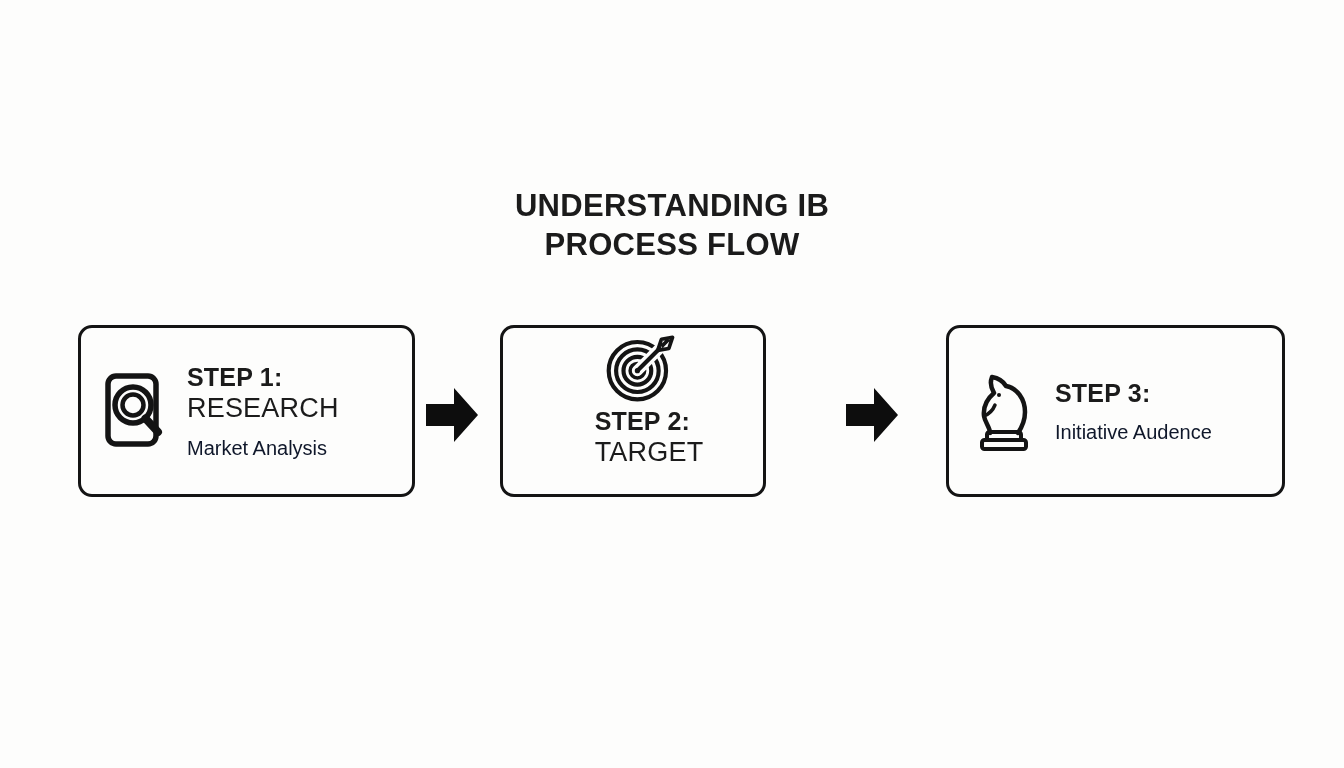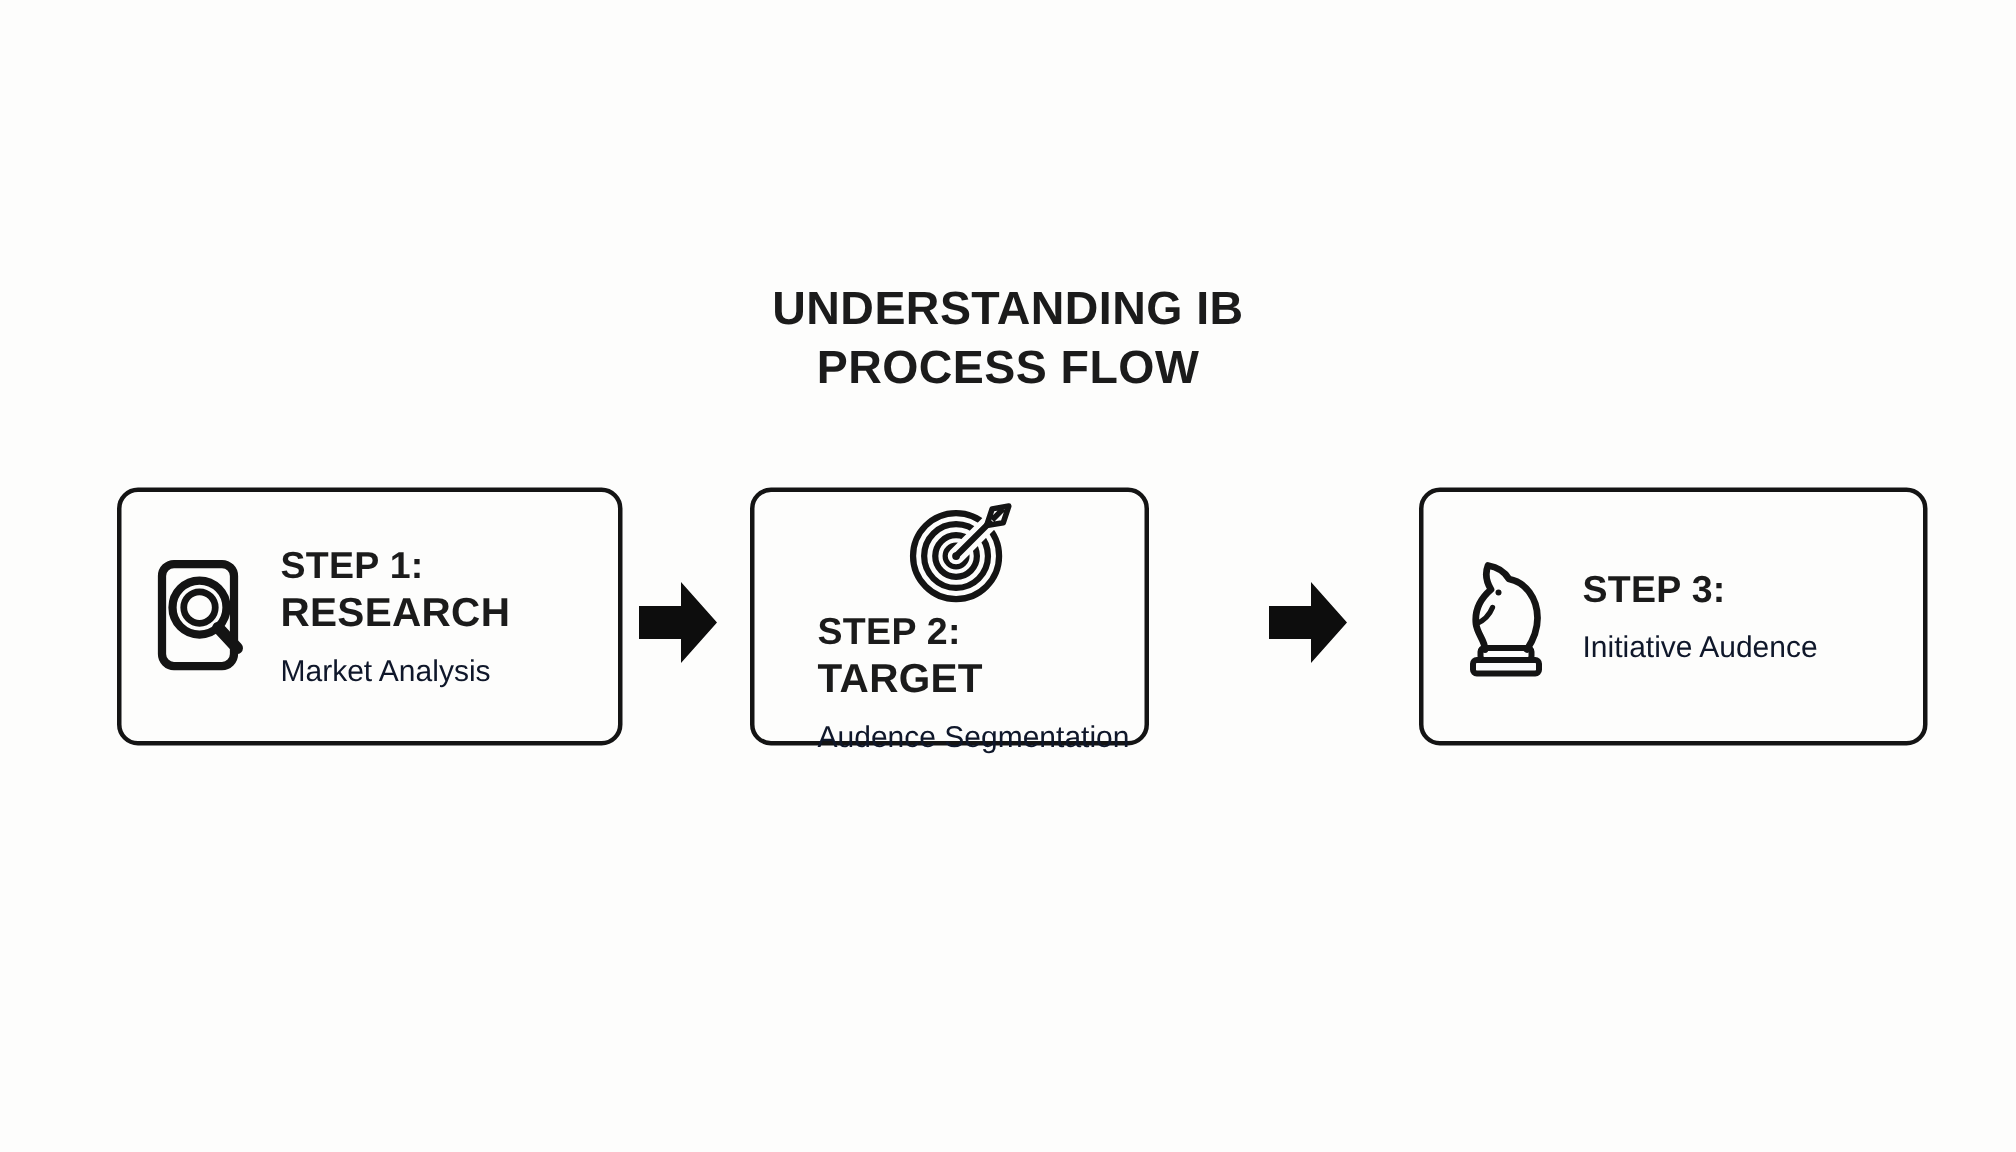--- a/index.html
+++ b/index.html
@@ -59,21 +59,21 @@
   }
   .step-label {
     font-size: 25px;
     line-height: 30px;
     font-weight: 700;
     letter-spacing: 0.2px;
   }
   .step-name {
     font-size: 27px;
     line-height: 32px;
-    font-weight: 700;
+    font-weight: 400;
     letter-spacing: 0.2px;
   }
   .step-desc {
     margin-top: 12px;
     font-size: 20px;
     line-height: 24px;
     font-weight: 400;
     color: #0f172a;
   }
 
@@ -128,21 +128,20 @@
       <line x1="35" y1="43" x2="64" y2="14" stroke="#fdfdfc" stroke-width="12" stroke-linecap="round"></line>
       <line x1="35" y1="43" x2="62" y2="16" stroke="#141414" stroke-width="4.5" stroke-linecap="round"></line>
       <circle cx="35" cy="43" r="2.8" fill="#141414"></circle>
       <polygon points="56,10 70,8 68,22 62,19 59,16" fill="#fdfdfc"></polygon>
       <path d="M57 21 L61 9 L73 7 L69 19 Z M61 17 L69 9" fill="none" stroke="#141414" stroke-width="4" stroke-linejoin="round"></path>
     </svg>
   </div>
   <div class="card-text">
     <div class="step-label">STEP 2:</div>
     <div class="step-name">TARGET</div>
-    <div class="step-desc">Audence Segmentation</div>
   </div>
 </div>
 
 <div class="flow-arrow arrow-2">
   <svg width="52" height="56" viewBox="0 0 52 56">
     <polygon points="0,17 28,17 28,1 52,28 28,55 28,39 0,39" fill="#0d0d0d"></polygon>
   </svg>
 </div>
 
 <div class="step-card card-3">

